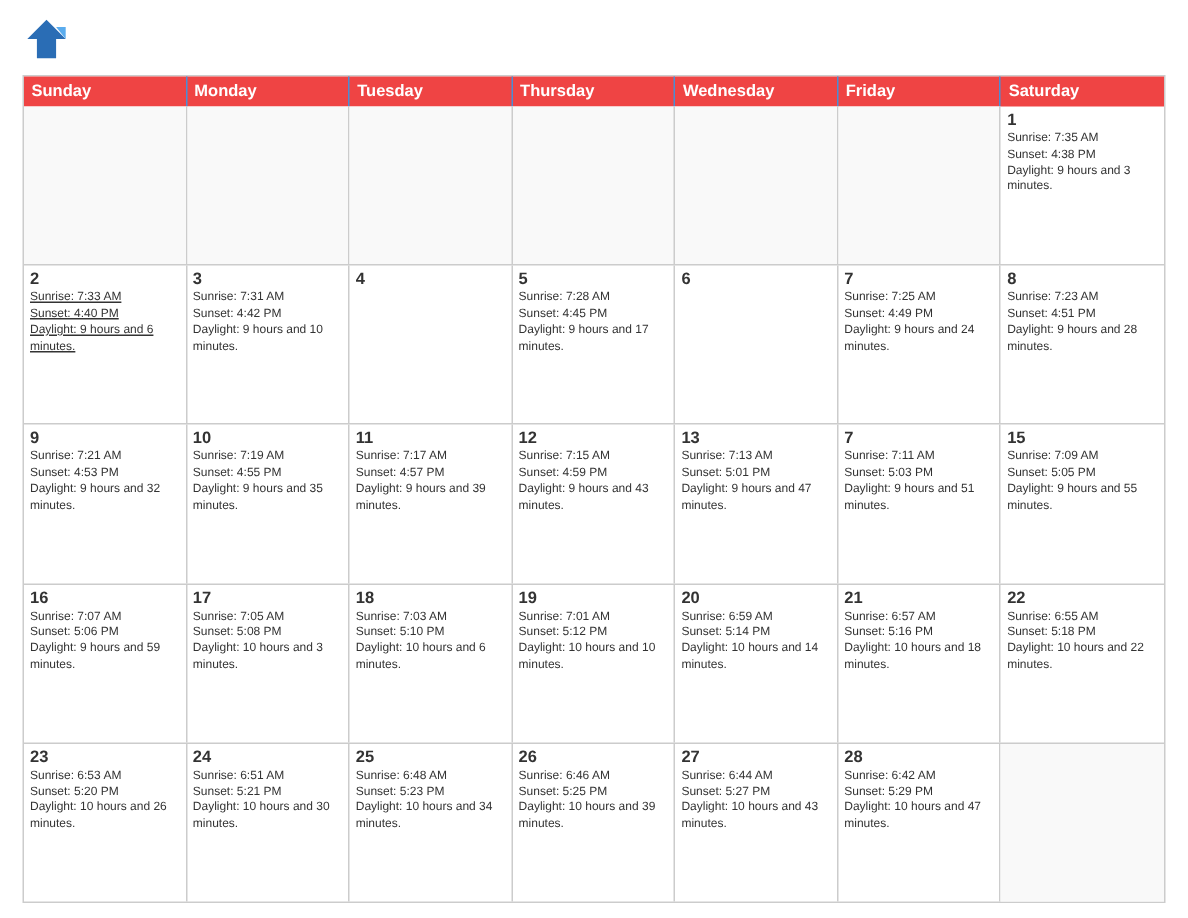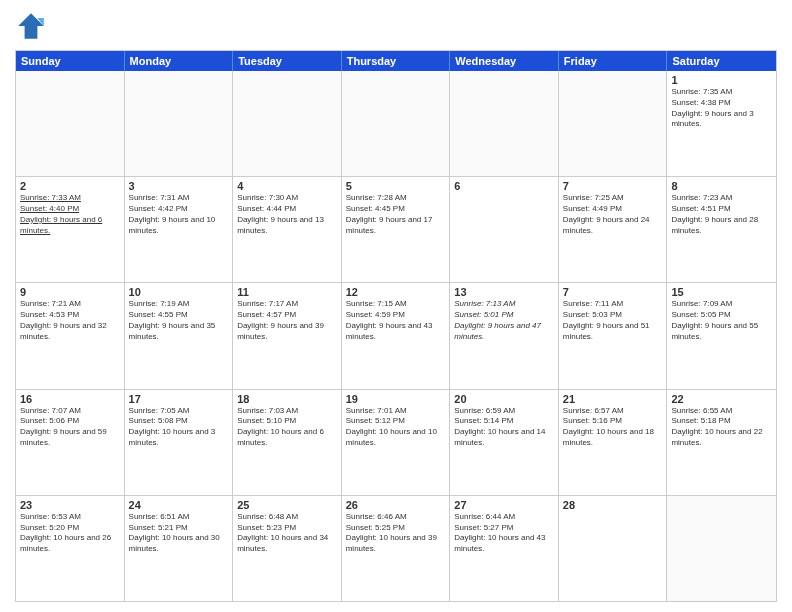--- a/index.html
+++ b/index.html
@@ -55,21 +55,21 @@
     }
     .calendar {
       flex: 1;
       display: flex;
       flex-direction: column;
       border: 1px solid #ccc;
     }
     .cal-header {
       display: grid;
       grid-template-columns: repeat(7, 1fr);
-      background: #1d4ed8;
+      background: #ef4444;
     }
     .cal-header-cell {
       color: white;
       font-size: 11px;
       font-weight: bold;
       padding: 4px 5px;
       text-align: left;
       border-right: 1px solid #4a8dd5;
     }
     .cal-header-cell:last-child { border-right: none; }
@@ -162,23 +162,20 @@
 Daylight: 9 hours and 6 minutes.</div>
           </div>
           <div class="cal-cell">
             <span class="day-num">3</span>
             <div class="cell-text" style="white-space: pre-line;">Sunrise: 7:31 AM
 Sunset: 4:42 PM
 Daylight: 9 hours and 10 minutes.</div>
           </div>
           <div class="cal-cell">
             <span class="day-num">4</span>
-            <div class="cell-text" style="white-space: pre-line;">Sunrise: 7:30 AM
-Sunset: 4:44 PM
-Daylight: 9 hours and 13 minutes.</div>
           </div>
           <div class="cal-cell">
             <span class="day-num">5</span>
             <div class="cell-text" style="white-space: pre-line;">Sunrise: 7:28 AM
 Sunset: 4:45 PM
 Daylight: 9 hours and 17 minutes.</div>
           </div>
           <div class="cal-cell">
             <span class="day-num">6</span>
           </div>
@@ -215,21 +212,21 @@
 Daylight: 9 hours and 39 minutes.</div>
           </div>
           <div class="cal-cell">
             <span class="day-num">12</span>
             <div class="cell-text" style="white-space: pre-line;">Sunrise: 7:15 AM
 Sunset: 4:59 PM
 Daylight: 9 hours and 43 minutes.</div>
           </div>
           <div class="cal-cell">
             <span class="day-num">13</span>
-            <div class="cell-text" style="white-space: pre-line; font-style: italic;">Sunrise: 7:13 AM
+            <div class="cell-text" style="white-space: pre-line;">Sunrise: 7:13 AM
 Sunset: 5:01 PM
 Daylight: 9 hours and 47 minutes.</div>
           </div>
           <div class="cal-cell">
             <span class="day-num">7</span>
             <div class="cell-text" style="white-space: pre-line;">Sunrise: 7:11 AM
 Sunset: 5:03 PM
 Daylight: 9 hours and 51 minutes.</div>
           </div>
           <div class="cal-cell">
@@ -309,18 +306,21 @@
 Daylight: 10 hours and 39 minutes.</div>
           </div>
           <div class="cal-cell">
             <span class="day-num">27</span>
             <div class="cell-text" style="white-space: pre-line;">Sunrise: 6:44 AM
 Sunset: 5:27 PM
 Daylight: 10 hours and 43 minutes.</div>
           </div>
           <div class="cal-cell">
             <span class="day-num">28</span>
+            <div class="cell-text" style="white-space: pre-line;">Sunrise: 6:42 AM
+Sunset: 5:29 PM
+Daylight: 10 hours and 47 minutes.</div>
           </div>
           <div class="cal-cell empty"></div>
         </div>
       </div>
   </div>
 </div>
 
 </body></html>

